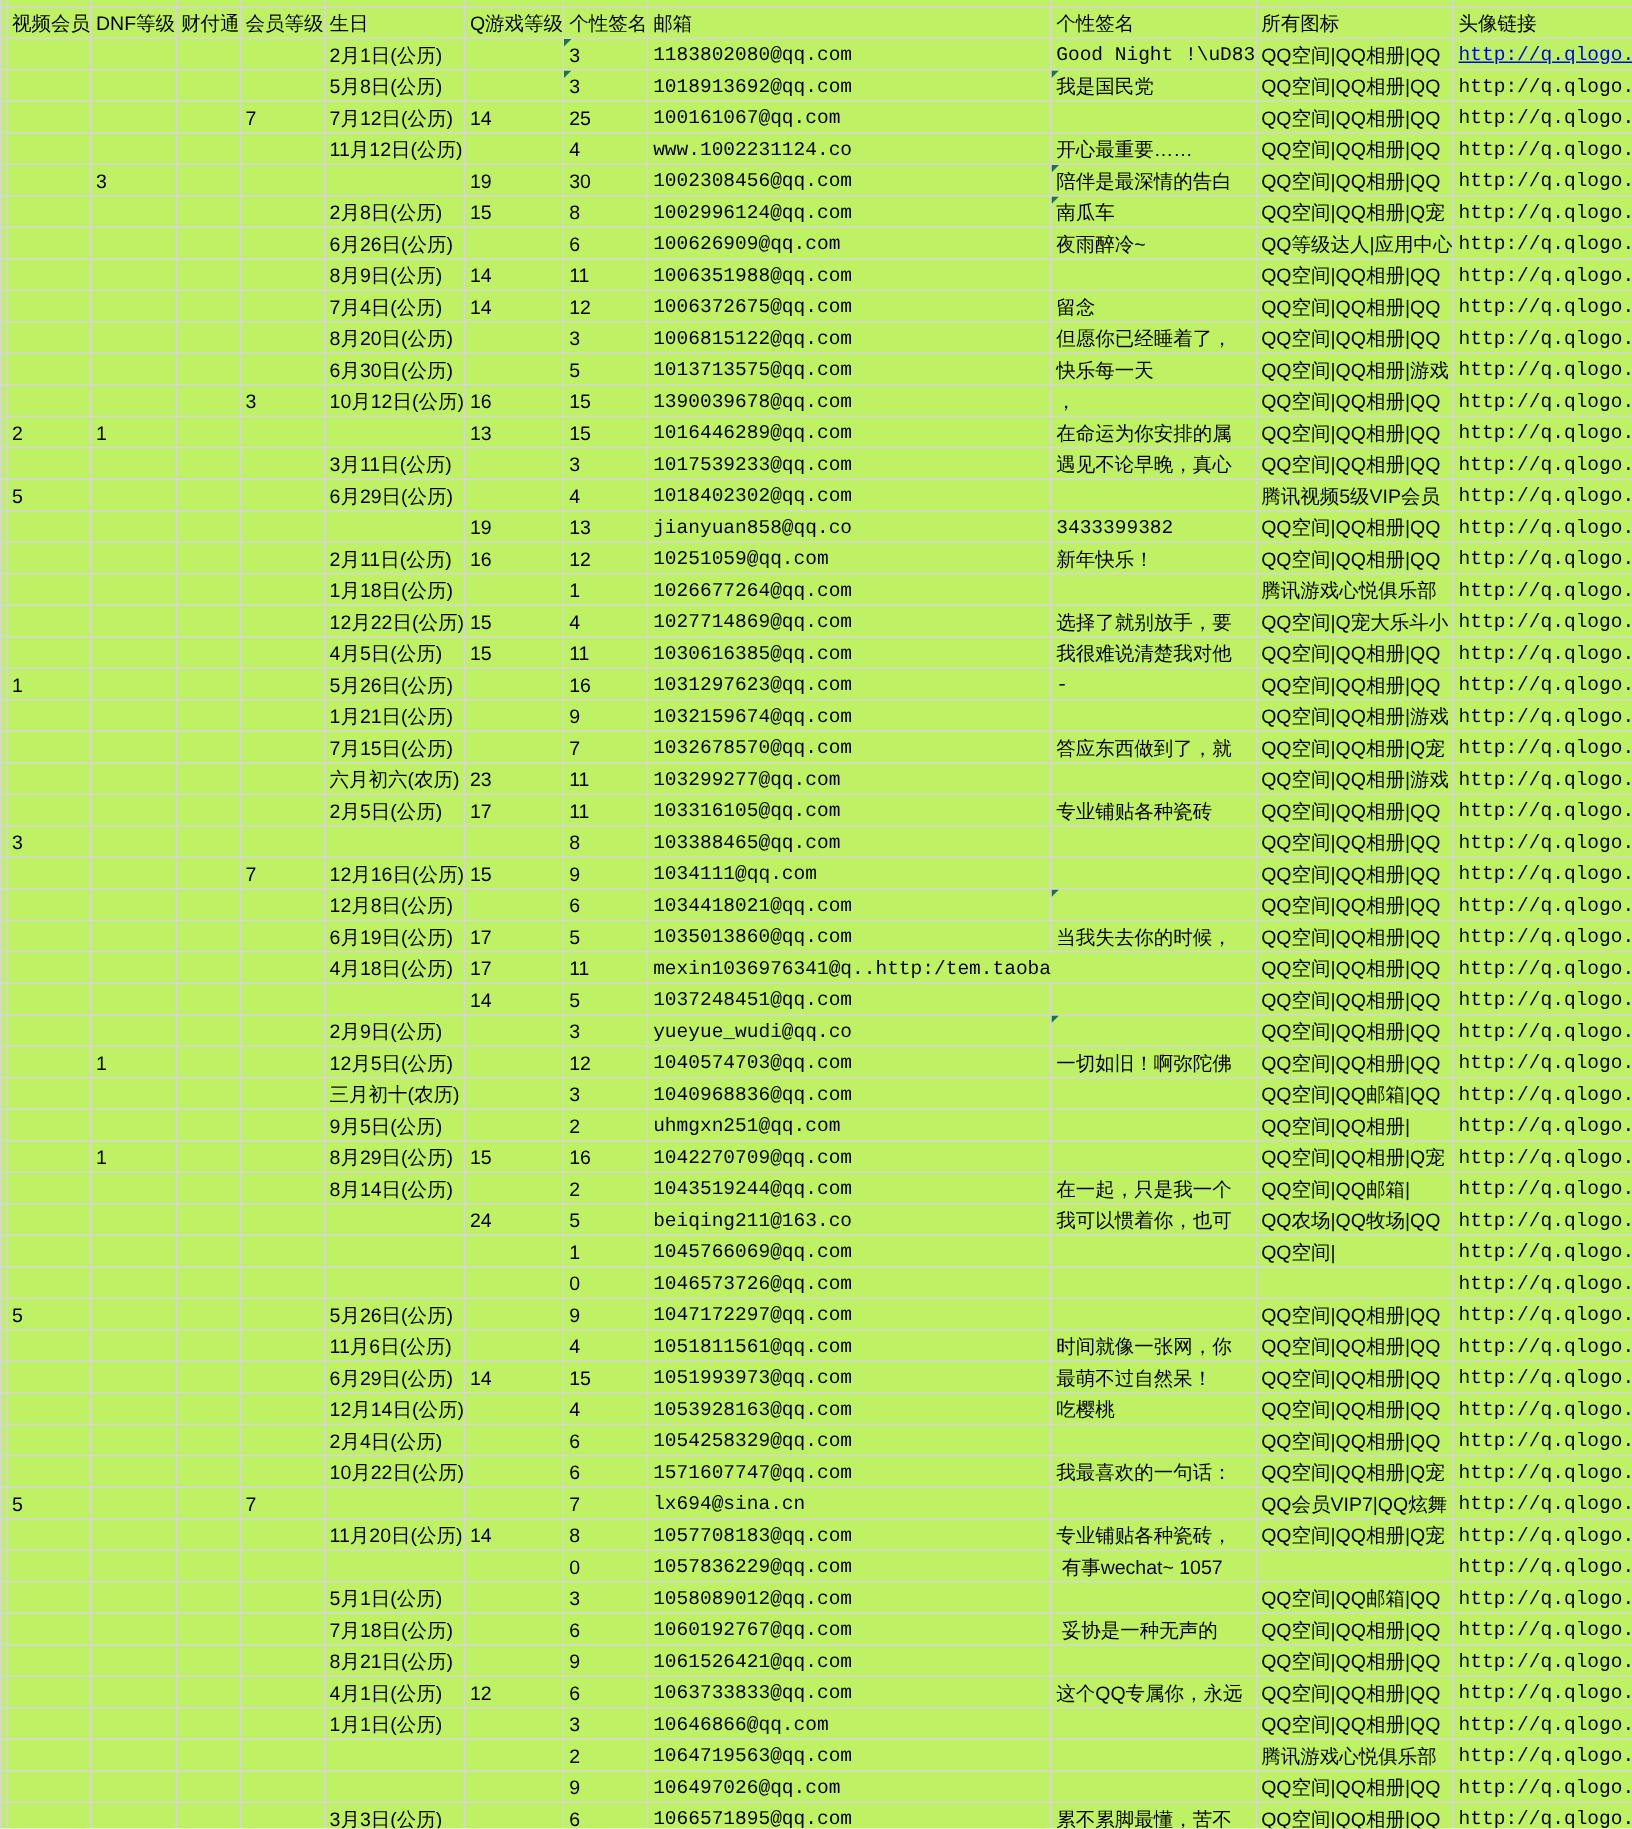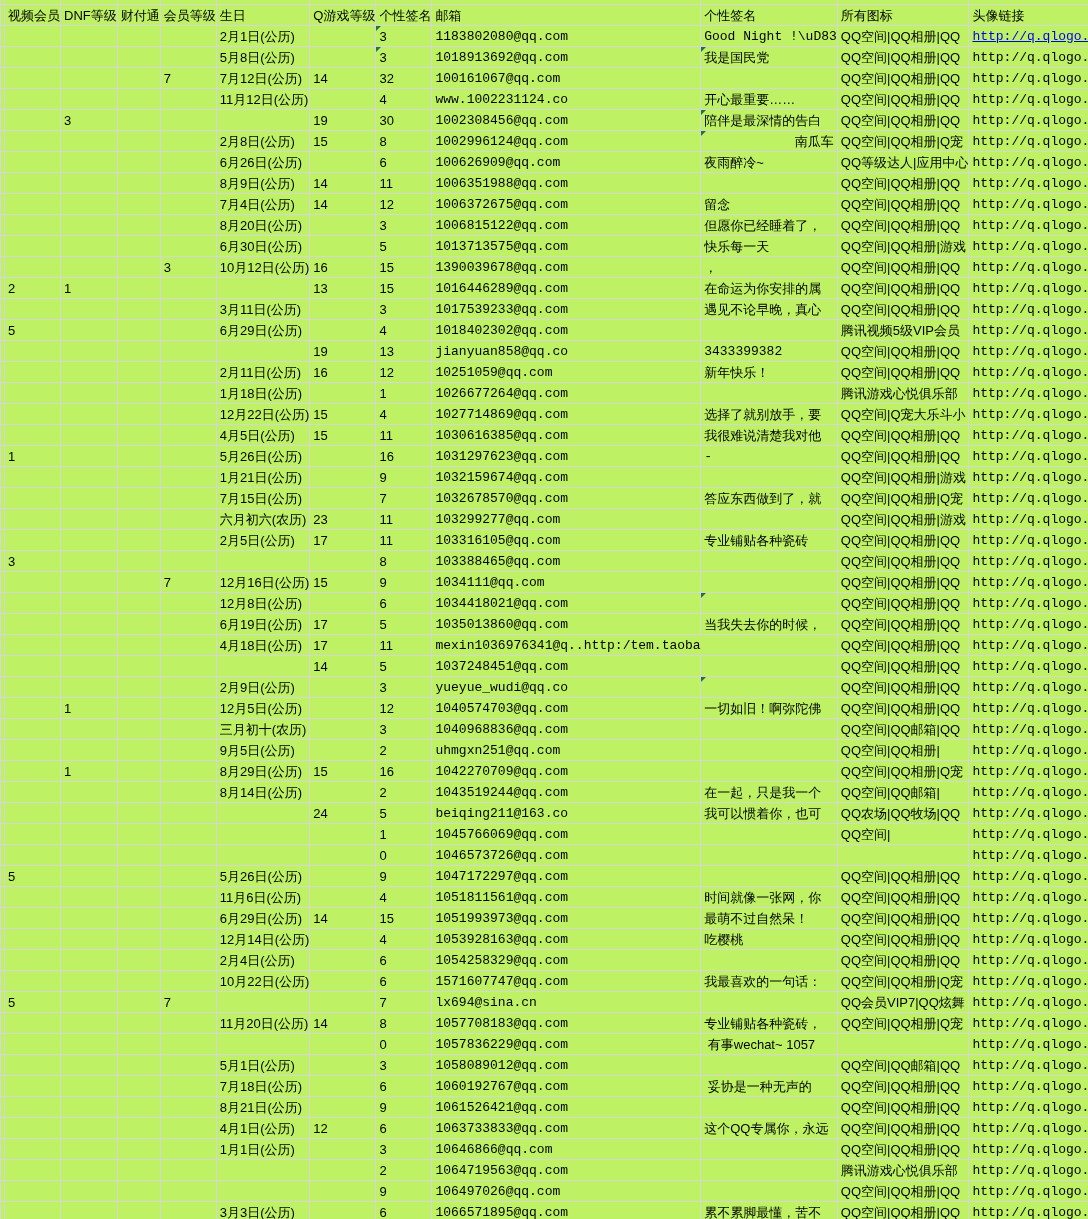--- a/index.html
+++ b/index.html
@@ -4,21 +4,21 @@
 <style>
   html,body{margin:0;padding:0;background:#fff}
   .sheet{width:1088px;height:1219px;overflow:hidden;background:#bef264;
          font-family:"Liberation Sans",sans-serif;font-size:13px;color:#000;position:relative}
   table{border-collapse:collapse;table-layout:fixed}
   td,th{border:1px solid #d6d6d6;height:20px;padding:0 0 0 3px;overflow:hidden;
         white-space:pre;position:relative;font-weight:normal;text-align:left;
         line-height:19px;vertical-align:middle;font-size:13px}
   tr.topsliver td{height:4px;border-top:none}
   .mono{font-family:"Liberation Mono","DejaVu Sans Mono",monospace}
-  .ralign{text-align:right;padding-right:3px}
+  .ralign{padding-right:3px}
   .spill{overflow:visible;z-index:3;border-right:none}
   .noleft{border-left:none}
   .tri{position:absolute;top:0;left:0;width:0;height:0;
        border-top:5px solid #217346;border-right:5px solid transparent}
   .lnk{color:#000;text-decoration:none}
   .lnk.blue{color:#0000ee;text-decoration:underline}
 </style>
 </head>
 <body>
 
@@ -96,21 +96,21 @@
           <td class="mono"><span class="lnk">http://q.qlogo.cn</span></td>
         </tr>
         <tr>
           <td></td>
           <td></td>
           <td></td>
           <td></td>
           <td>7</td>
           <td>7月12日(公历)</td>
           <td>14</td>
-          <td>32</td>
+          <td>25</td>
           <td class="mono">100161067@qq.com</td>
           <td class="mono"></td>
           <td>QQ空间|QQ相册|QQ</td>
           <td class="mono"><span class="lnk">http://q.qlogo.cn</span></td>
         </tr>
         <tr>
           <td></td>
           <td></td>
           <td></td>
           <td></td>

